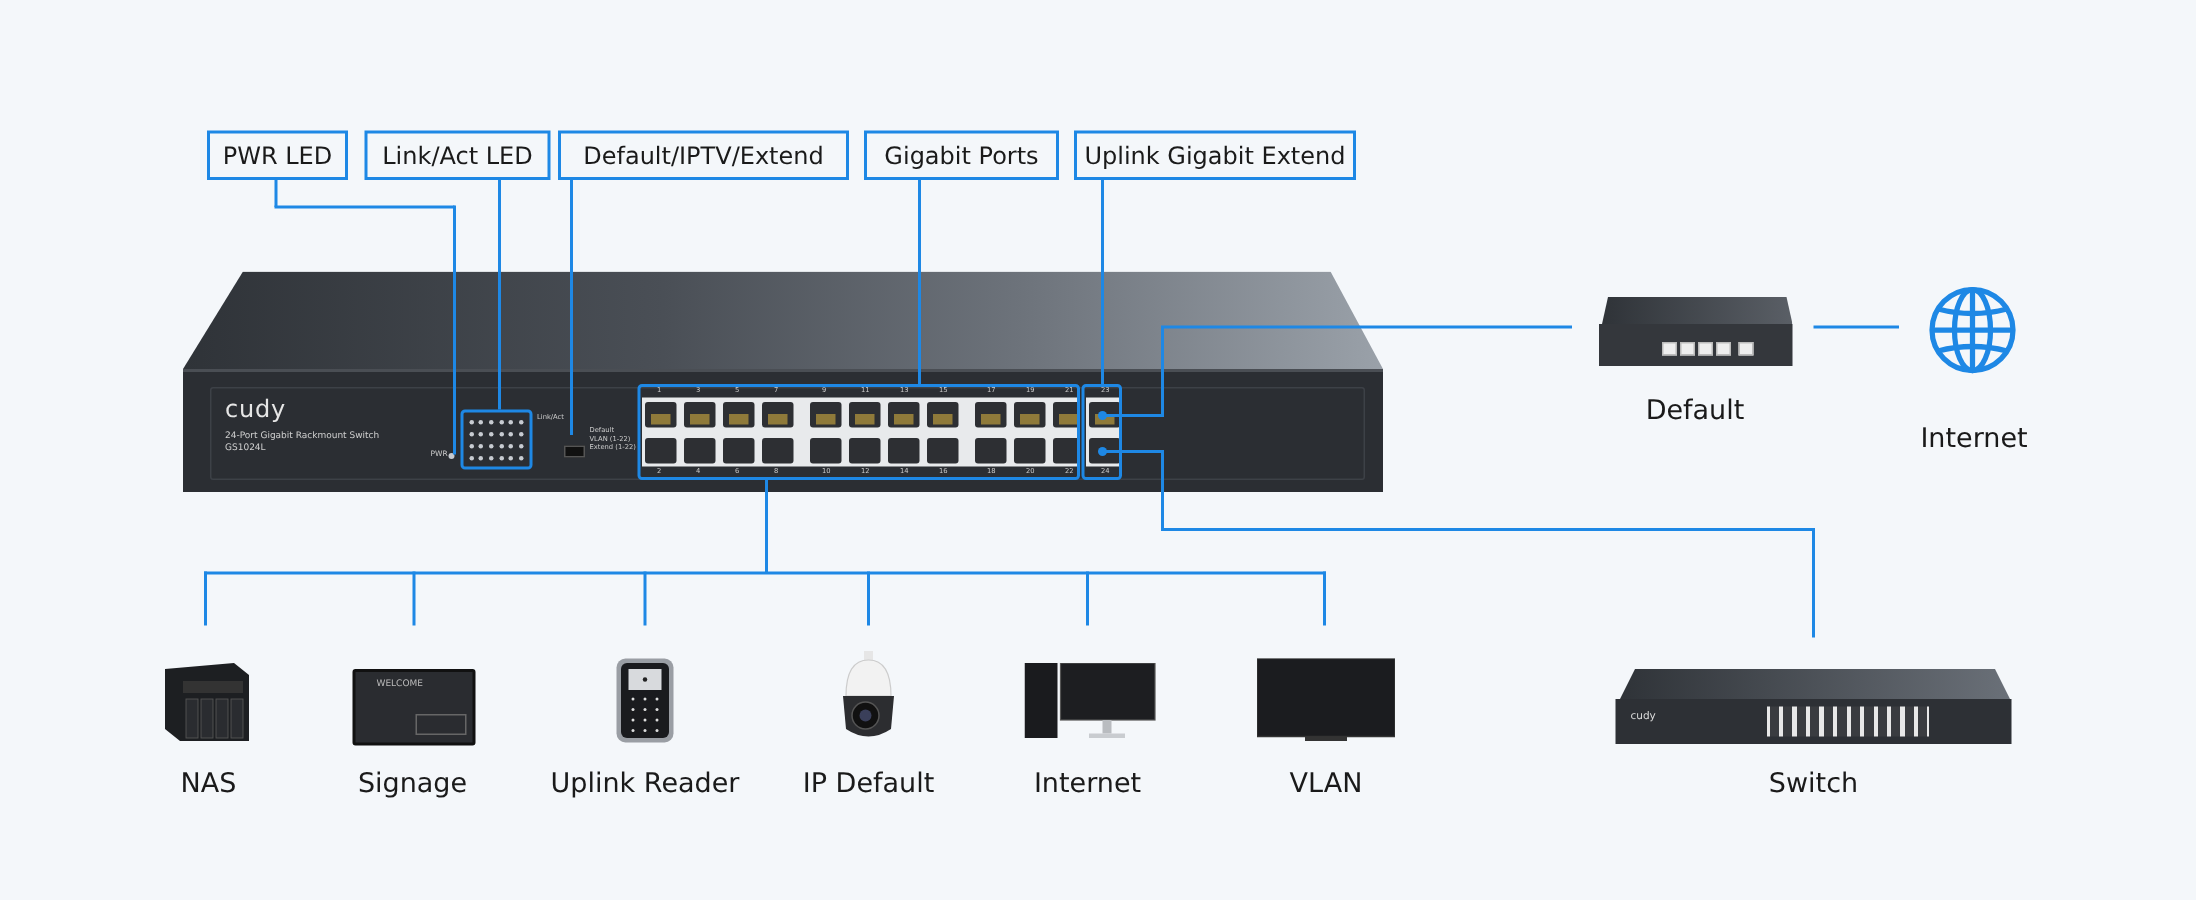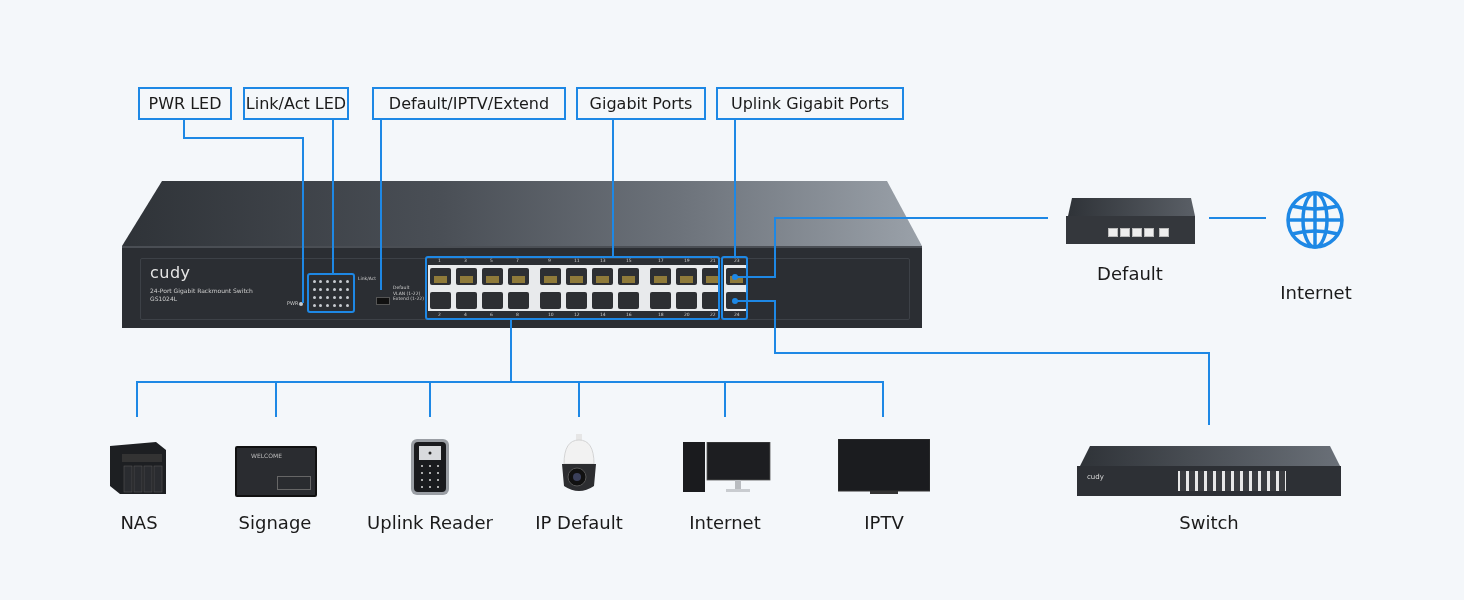--- a/index.html
+++ b/index.html
@@ -35,31 +35,31 @@
   .bsw-top{position:absolute;left:1080px;top:446px;width:260px;height:20px;background:linear-gradient(90deg,#2f3338,#6a7078);clip-path:polygon(10px 0,250px 0,260px 20px,0 20px);}
   .bsw-front{position:absolute;left:1077px;top:466px;width:264px;height:30px;background:#2d3035;}
   .bsw-ports{position:absolute;left:1178px;top:471px;width:108px;height:20px;background:repeating-linear-gradient(90deg,#e8e8e8 0 2px,#3a3c40 2px 8px,#e8e8e8 8px 9px);}
 </style>
 </head>
 <body>
 
 <div class="label-box" style="left:138px;width:94px;">
     <span>PWR LED</span>
   </div>
-<div class="label-box" style="left:243px;width:106px;">
+<div class="label-box" style="left:243px;width:124px;">
     <span>Link/Act LED</span>
   </div>
 <div class="label-box" style="left:372px;width:194px;">
     <span>Default/IPTV/Extend</span>
   </div>
 <div class="label-box" style="left:576px;width:130px;">
     <span>Gigabit Ports</span>
   </div>
 <div class="label-box" style="left:716px;width:188px;">
-    <span>Uplink Gigabit Ports</span>
+    <span>Uplink Gigabit Extend</span>
   </div>
 
 <div class="sw-top"></div>
 <div class="sw-front"></div>
 <div class="sw-panel"></div>
 <div class="sw-brand">cudy</div>
 <div class="sw-model">
   <div>24-Port Gigabit Rackmount Switch</div>
   <div>GS1024L</div>
 </div>
@@ -259,19 +259,19 @@
   <rect x="24" y="0" width="63" height="38" fill="#1d1e21" stroke="#555" stroke-width="0.8"></rect>
   <rect x="52" y="38" width="6" height="9" fill="#b9bcc0"></rect>
   <rect x="43" y="47" width="24" height="3" fill="#c9ccd0"></rect>
 </svg>
 <div class="caption" style="left:725px;top:512px;">Internet</div>
 
 <svg class="abs" style="left:838px;top:439px;" width="92" height="56" viewBox="0 0 92 56">
   <rect x="0" y="0" width="92" height="52" fill="#1b1c1f" stroke="#333" stroke-width="1"></rect>
   <rect x="32" y="52" width="28" height="3" fill="#333"></rect>
 </svg>
-<div class="caption" style="left:884px;top:512px;">IPTV</div>
+<div class="caption" style="left:884px;top:512px;">VLAN</div>
 
 <div class="bsw-top"></div>
 <div class="bsw-front"></div>
 <span class="abs" style="left:1087px;top:473px;font-size:7px;color:#ddd;">cudy</span>
 <div class="bsw-ports"></div>
 <div class="caption" style="left:1209px;top:512px;">Switch</div>
 
 </body></html>

